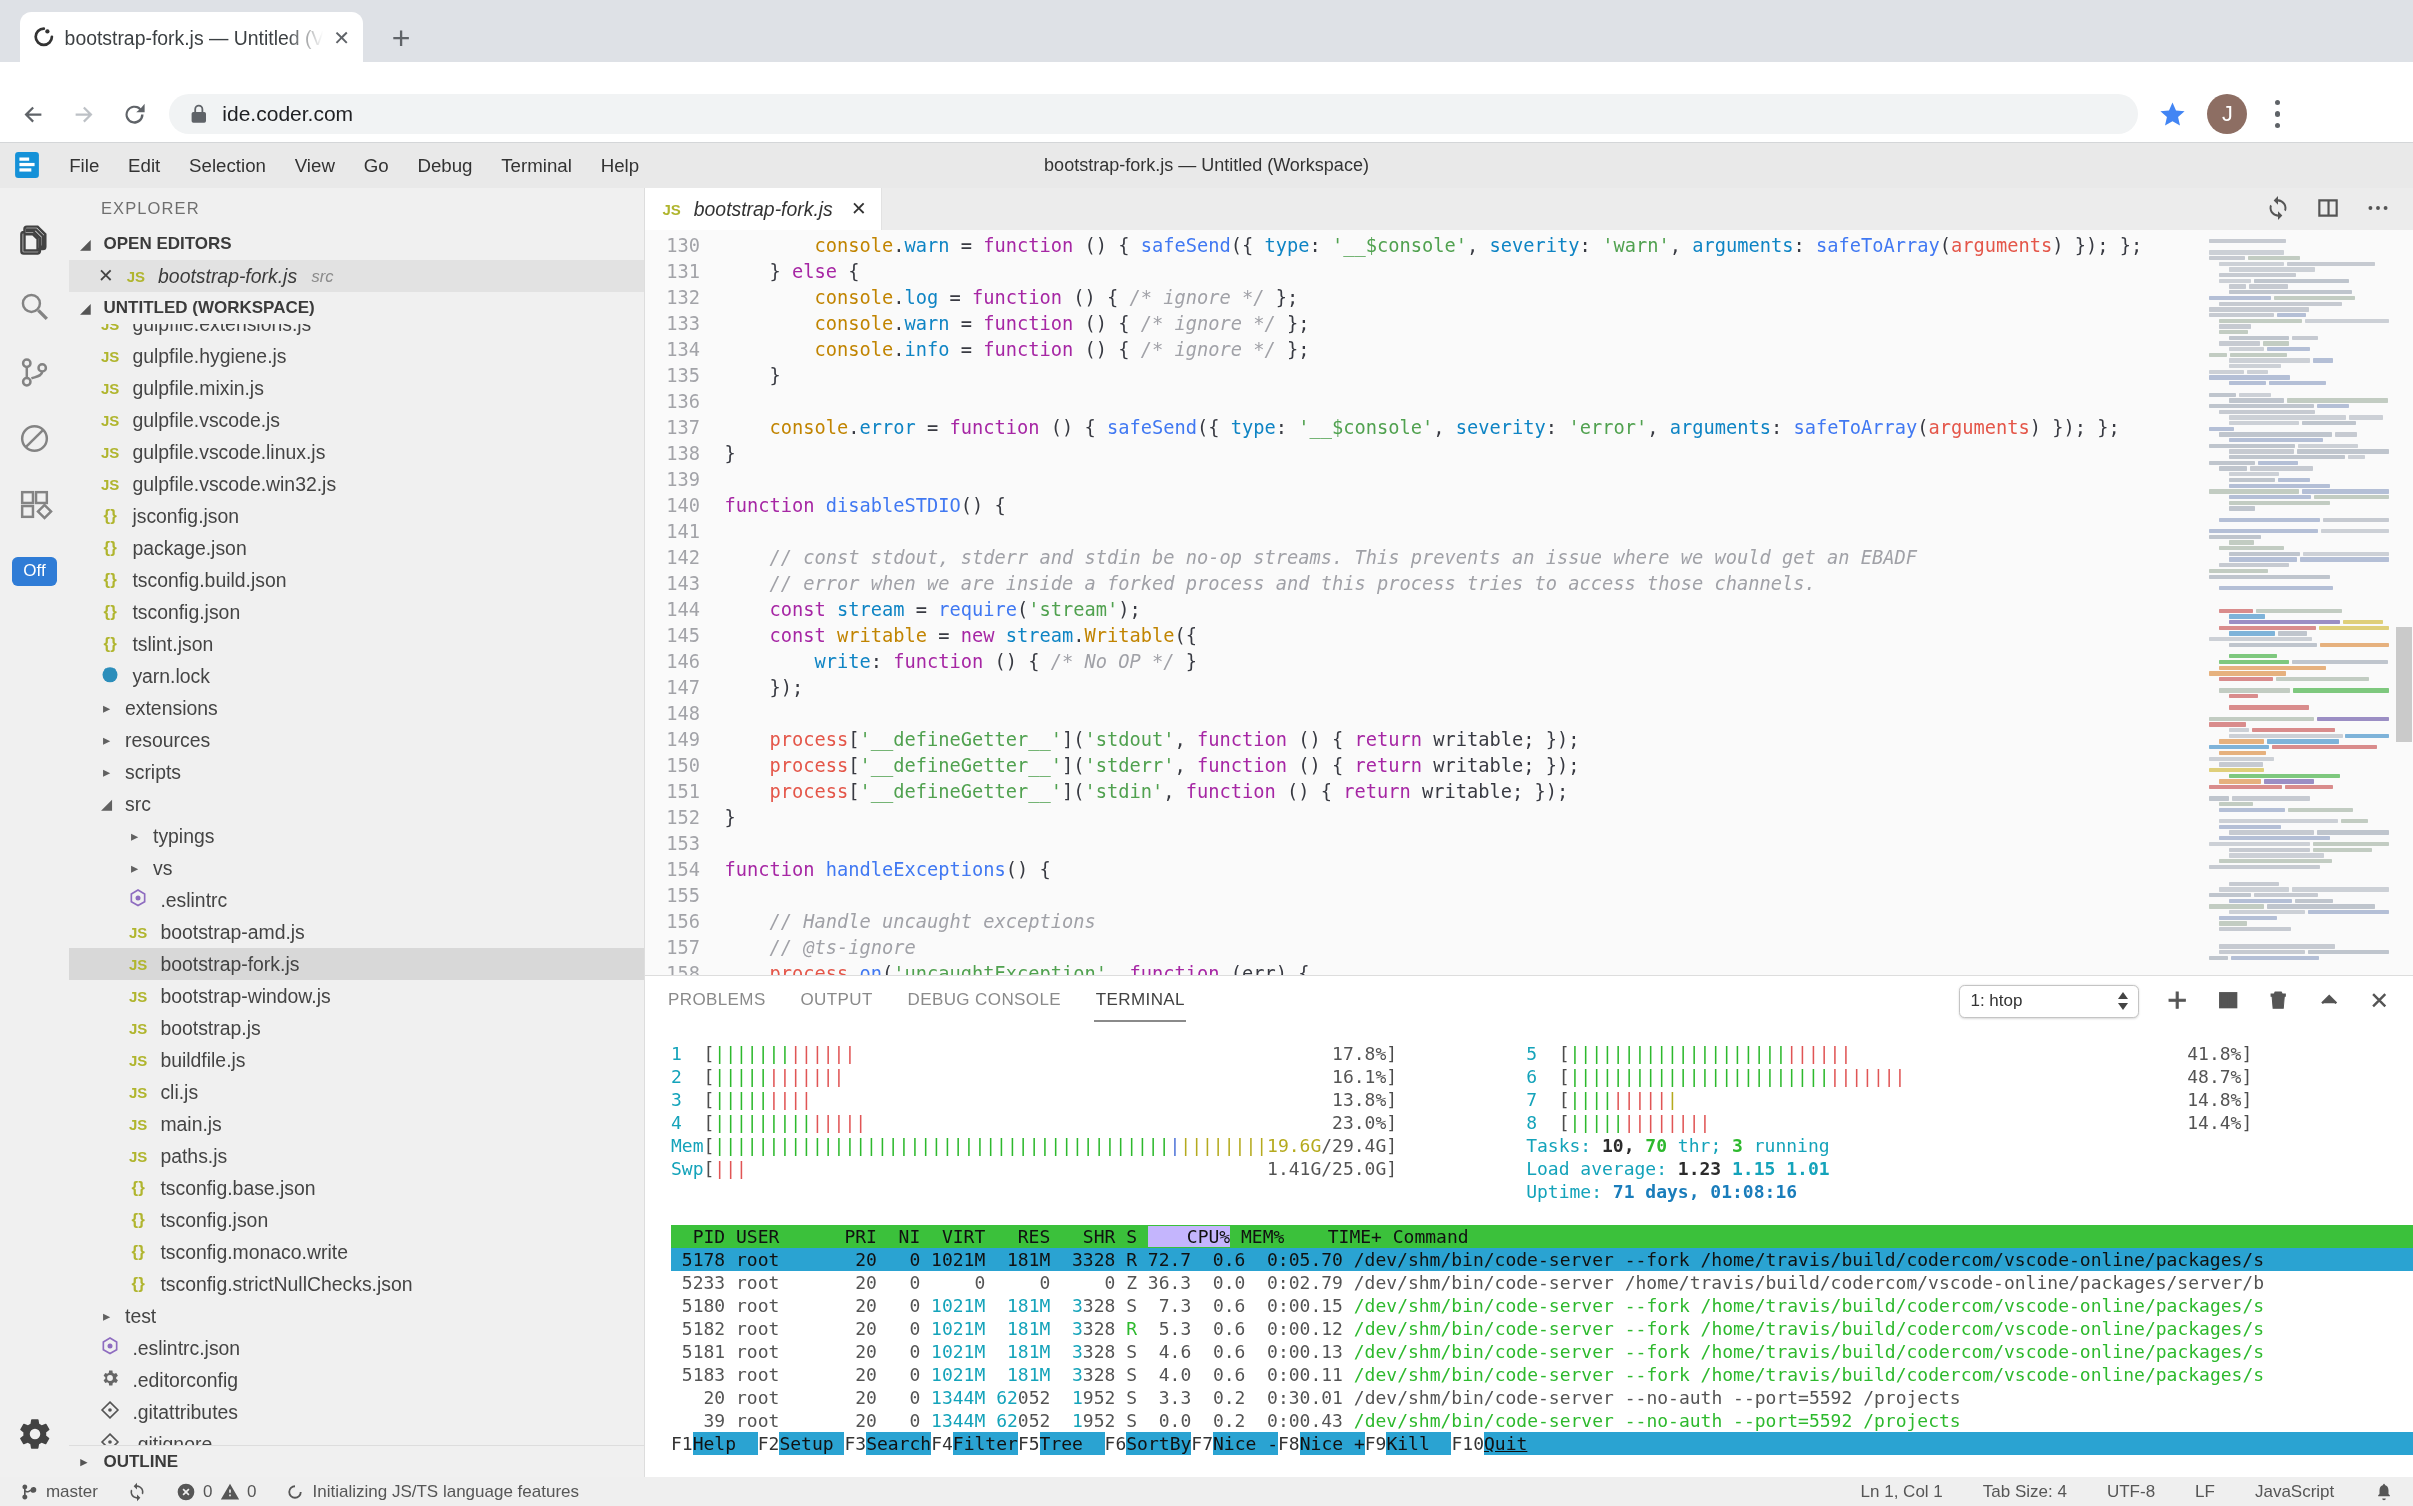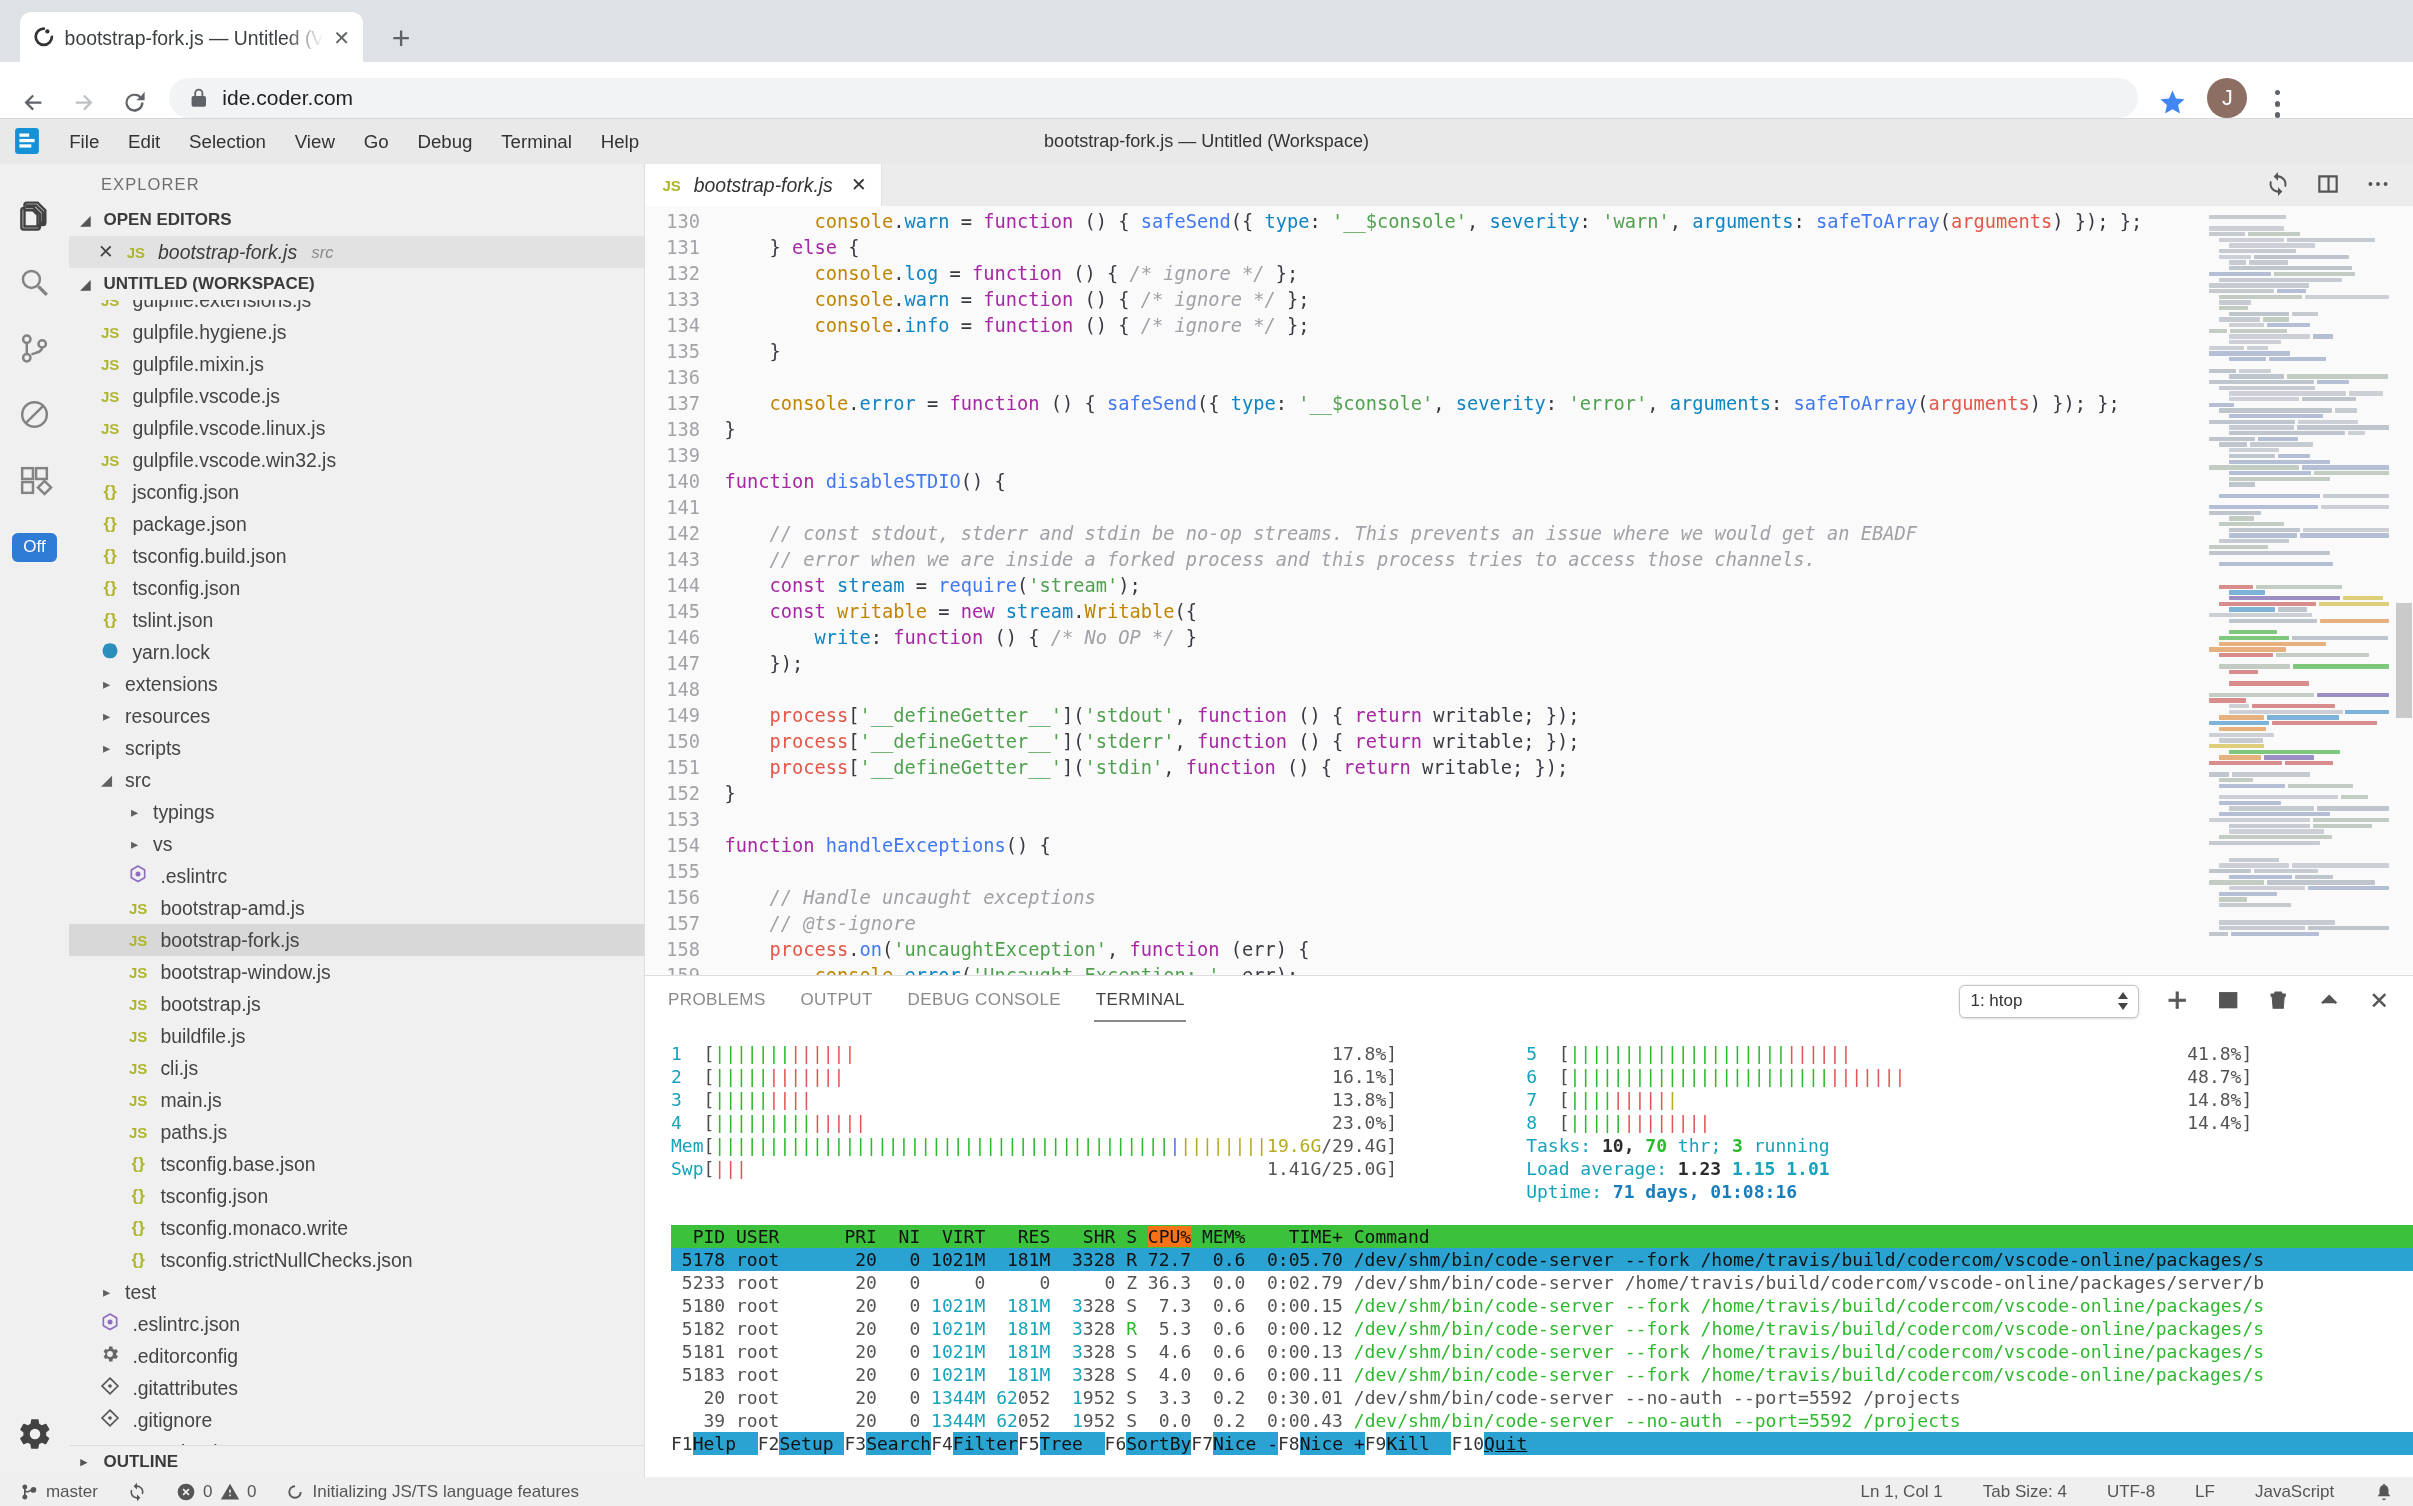--- a/index.html
+++ b/index.html
@@ -10,22 +10,22 @@
   
   .tabstrip { height:62px; background:#dee1e6; position:relative; flex:none; }
   .btab { position:absolute; left:20px; top:11.5px; width:343px; height:53px;
     background:#fff; border-radius:11.5px 11.5px 0 0; display:flex; align-items:center;
     padding:0 13px; gap:10px; }
   .btab-title { font-size:19.4px; color:#3c4043; white-space:nowrap; overflow:hidden; flex:1;
     -webkit-mask-image:linear-gradient(to right,#000 86%,transparent); }
   .btab-close { font-size:20px; color:#5f6368; flex:none; }
   .newtab { position:absolute; left:381px; top:18.7px; width:40px; height:40px;
     display:flex; align-items:center; justify-content:center; font-size:32px; color:#5f6368; }
-  .urlrow { height:56px; background:#fff; display:flex; align-items:flex-end; padding:0 17px;
-    gap:18.7px; flex:none; }
+  .urlrow { height:56px; background:#fff; display:flex; align-items:center; padding:0 17px;
+    gap:18.7px; flex:none;margin-top:24px; }
   .nav-ic { width:32px; height:32px; flex:none; display:flex; align-items:center; justify-content:center; }
   .nav-ic svg { width:27px; height:27px; fill:#5f6368; }
   .nav-ic.dis svg { fill:#bdc1c6; }
   .omnibox { flex:1; height:40px; background:#f1f3f4; border-radius:20px; display:flex;
     align-items:center; padding:0 18.7px; gap:13px; max-width:1969px; }
   .omnibox svg { width:21.6px; height:21.6px; fill:#5f6368; flex:none; }
   .url-text { font-size:21px; color:#202124; }
   .star svg { width:29px; height:29px; fill:#4285f4; }
   .avatar { width:40px; height:40px; border-radius:50%; background:#8d6e63; color:#fff;
     display:flex; align-items:center; justify-content:center; font-size:21.6px; flex:none; }
@@ -115,21 +115,21 @@
   .term { flex:1; font-family:"DejaVu Sans Mono",monospace; font-size:18px; line-height:23px;
     padding:16px 0 0 26px; overflow:hidden; white-space:pre; }
   .h-cy{color:#14a3ba} .h-gn{color:#2db92d} .h-rd{color:#e05555} .h-yl{color:#b5aa1e}
   .h-bl{color:#4f74d8} .h-dim{color:#545454} .h-brk{color:#4c4c4c}
   .h-dk{color:#2c2c2c;font-weight:bold} .h-gnb{color:#2db92d;font-weight:bold}
   .h-blb{color:#1a7dbb;font-weight:bold} .h-cyb{color:#14a3ba;font-weight:bold}
   .meters { display:flex; gap:129px; }
   .htable { margin-top:21.6px; }
   .hrow { height:23px; white-space:pre; }
   .hrow.hdr { background:#3bc13b; color:#111; }
-  .hrow.hdr .cell-sel { background:#f97316; }
+  .hrow.hdr .cell-sel { background:#c4b5fd;padding-left:39px; }
   .hrow.sel { background:#2aa3d2; color:#111; }
   .hfoot { display:flex; margin-top:0; }
   .hfoot .fk { color:#333; }
   .hfoot .fl { background:#2aa3d2; color:#111; }
   .hfoot .fl.grow { flex:1;text-decoration:underline; }
 
   .statusbar { height:29px; background:#efefef; display:flex; align-items:center; padding:0 18.7px;
     font-size:17px; color:#565656; gap:29px; flex:none; }
   .sb-item { display:flex; align-items:center; gap:7.2px; white-space:nowrap; }
   .sb-item svg { width:20px; height:20px; fill:#565656; }

